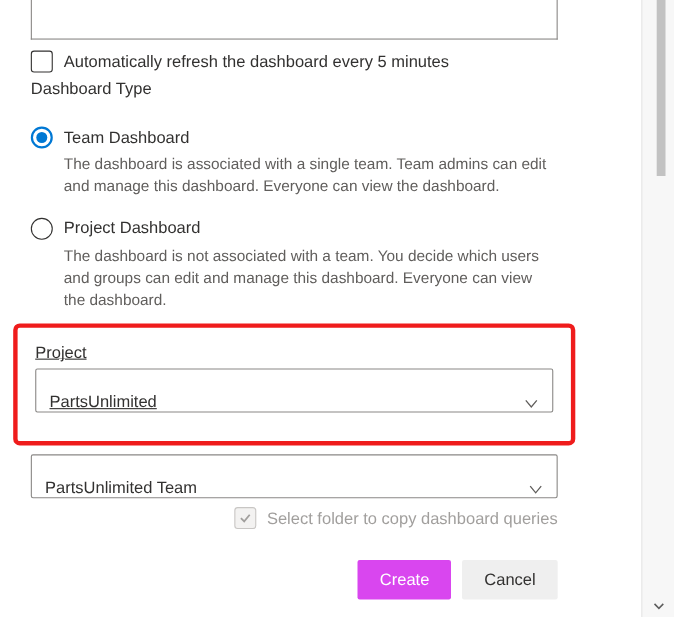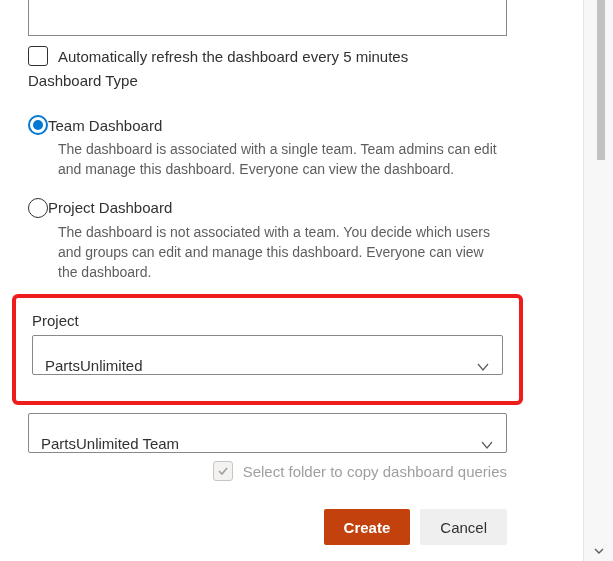--- a/index.html
+++ b/index.html
@@ -53,20 +53,21 @@
     .section-label {
       font-size: 15px;
       color: #323130;
       margin-bottom: 26px;
     }
     .radio-group { margin-top: 12px; }
     .radio-option { margin-bottom: 18px; padding-left: 0; }
     .radio-row {
       display: flex;
       align-items: center;
+      gap: 10px;
       margin-bottom: 4px;
     }
     .radio {
       width: 20px;
       height: 20px;
       border-radius: 50%;
       flex-shrink: 0;
       display: flex;
       align-items: center;
       justify-content: center;
@@ -87,20 +88,21 @@
       padding-left: 30px;
       margin-top: 2px;
     }
     .highlight-box {
       border: 4px solid #ef1c1c;
       border-radius: 6px;
       padding: 14px 16px 18px 16px;
       margin: -6px -16px 8px -16px;
       background: #fff;
       position: relative;
+      text-decoration: underline;
     }
     .field-block { margin-bottom: 8px; }
     .field-label {
       font-size: 15px;
       color: #323130;
       margin-bottom: 6px;
       display: block;
     }
     .dropdown {
       width: 100%;
@@ -124,21 +126,21 @@
     }
     .btn {
       height: 36px;
       padding: 0 20px;
       font-size: 15px;
       border: none;
       border-radius: 2px;
       cursor: pointer;
       font-family: inherit;
     }
-    .btn-primary { background: #c2410c; color: #fff; font-weight: 700; }
+    .btn-primary { background: #d946ef; color: #fff; font-weight: 400; }
     .btn-secondary { background: #efefef; color: #323130; }
     
     .scrollbar-track {
       position: absolute;
       right: 0;
       top: 0;
       bottom: 0;
       width: 30px;
       background: #f7f7f7;
       border-left: 1px solid #e5e5e5;

